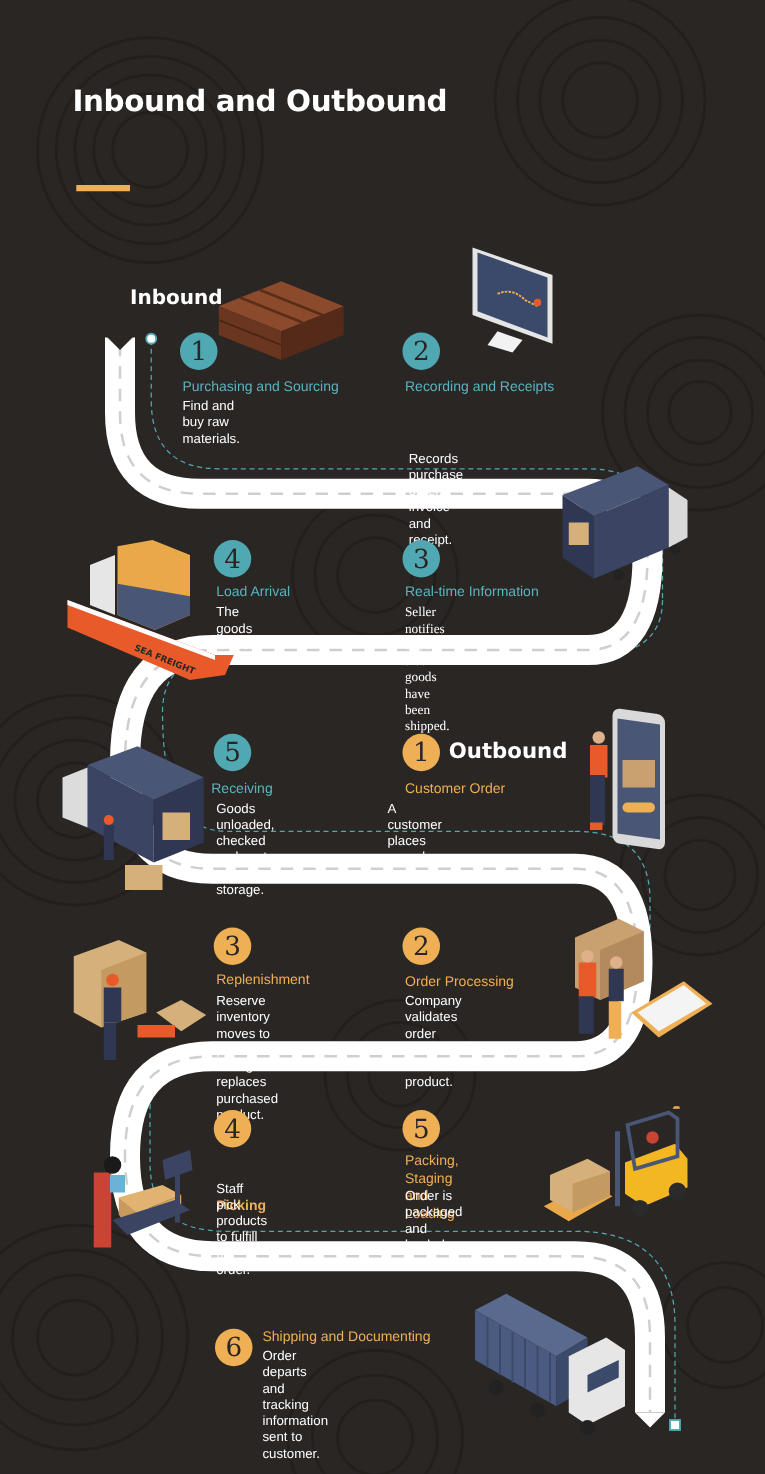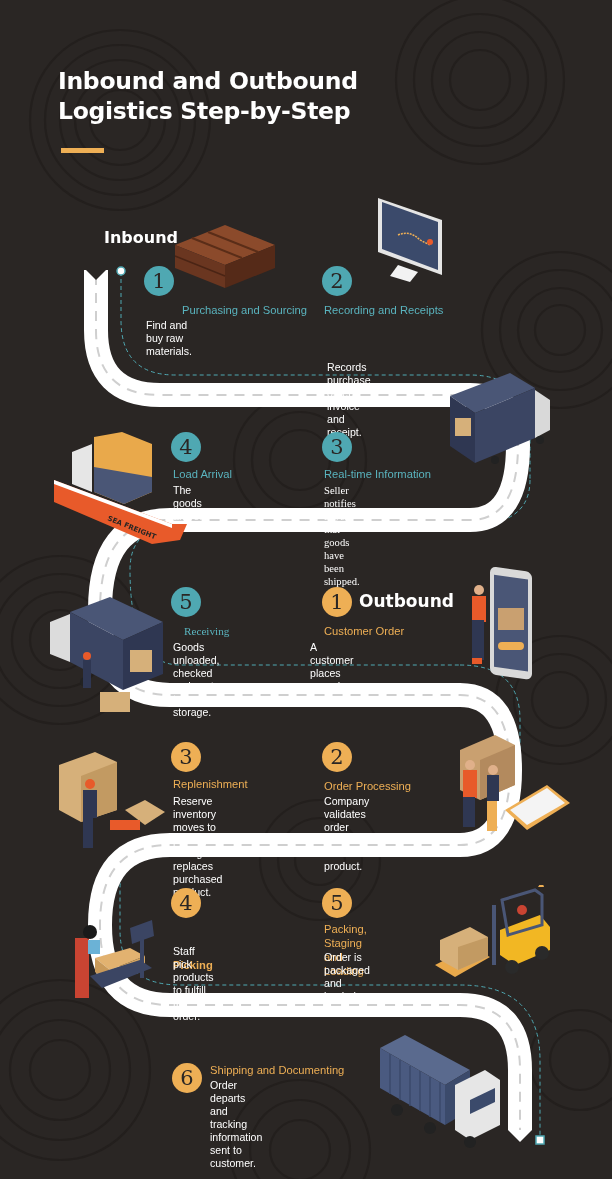--- a/index.html
+++ b/index.html
@@ -60,21 +60,20 @@
       <circle cx="300" cy="1150" r="30"></circle>
         <circle cx="300" cy="1150" r="50"></circle>
         <circle cx="300" cy="1150" r="70"></circle>
       <circle cx="580" cy="1060" r="30"></circle>
         <circle cx="580" cy="1060" r="50"></circle>
     </g>
   </svg>
 
   <div class="title">
     <div>Inbound and Outbound</div>
-    <div>Logistics Step-by-Step</div>
   </div>
   <div class="title-bar"></div>
 
   <div class="section-label" style="left:58px; top:228px;margin-left:46px;">Inbound</div>
 
   <svg class="road" width="612" height="1179">
 
     <g fill="none" stroke="#4fa8b2" stroke-width="1" stroke-dasharray="4,3">
       <path d="M121 272 L121 320 Q121 375 175 375 L470 375 Q530 375 530 440 Q530 470 530 480"></path>
       <path d="M530 480 Q530 525 470 525 L180 525 Q130 525 130 570 Q130 665 180 665 L460 665"></path>
@@ -212,21 +211,21 @@
     </g>
     <polygon points="80,55 110,40 125,50 125,95 95,110 80,100" fill="#e6e6e6"></polygon>
     <polygon points="95,70 120,58 120,72 95,84" fill="#3b4a6b"></polygon>
     <circle cx="22" cy="80" r="6" fill="#222"></circle>
       <circle cx="55" cy="98" r="6" fill="#222"></circle>
       <circle cx="95" cy="112" r="6" fill="#222"></circle>
   </svg>
 
   <div class="step">
     <div class="badge teal" style="left:144px; top:266px;">1</div>
-    <div class="step-title teal" style="left:146px; top:303px;margin-left:36px;">Purchasing and Sourcing</div>
+    <div class="step-title teal" style="left:146px; top:303px;">Purchasing and Sourcing</div>
     <div class="step-desc" style="left:146px; top:319px;">Find and buy raw materials.</div>
   </div>
 
   <div class="step">
     <div class="badge teal" style="left:322px; top:266px;">2</div>
     <div class="step-title teal" style="left:324px; top:303px;">Recording and Receipts</div>
     <div class="step-desc" style="left:327px; top:319px;margin-top:42px;">Records purchase order,
 invoice and receipt.</div>
   </div>
 
@@ -238,21 +237,21 @@
   </div>
 
   <div class="step">
     <div class="badge teal" style="left:171px; top:432px;">4</div>
     <div class="step-title teal" style="left:173px; top:467px;">Load Arrival</div>
     <div class="step-desc" style="left:173px; top:484px;">The goods arrive.</div>
   </div>
 
   <div class="step">
     <div class="badge teal" style="left:171px; top:587px;">5</div>
-    <div class="step-title teal" style="left:184px; top:624px;font-family:Liberation Serif, serif;">Receiving</div>
+    <div class="step-title teal" style="left:169px; top:624px;">Receiving</div>
     <div class="step-desc" style="left:173px; top:641px;">Goods unloaded, checked
 and sent to storage.</div>
   </div>
 
   <div class="section-label" style="left:359px; top:591px; font-size:17px;">Outbound</div>
 
   <div class="step">
     <div class="badge gold" style="left:322px; top:587px;">1</div>
     <div class="step-title gold" style="left:324px; top:624px;">Customer Order</div>
     <div class="step-desc" style="left:310px; top:641px;">A customer places

